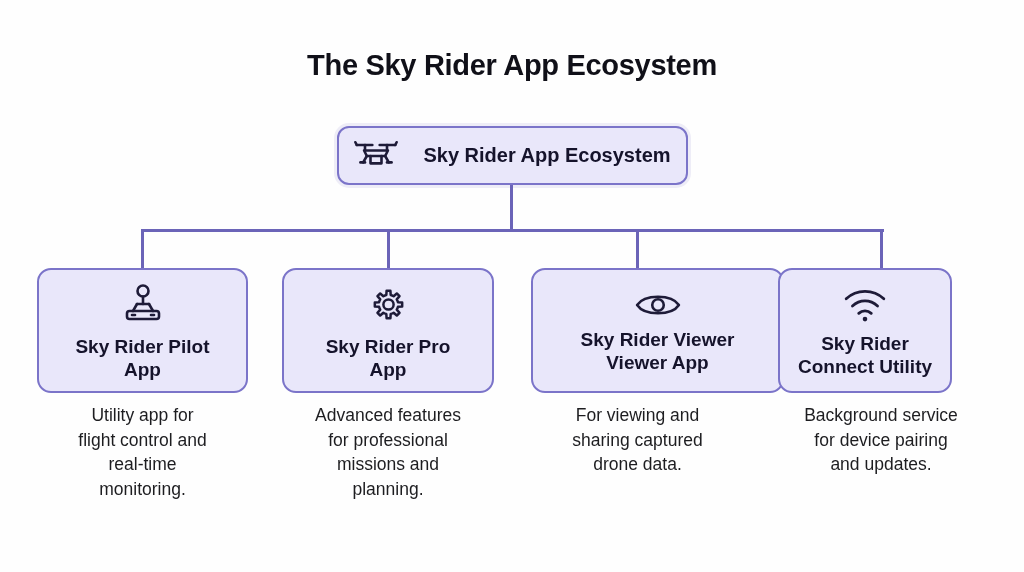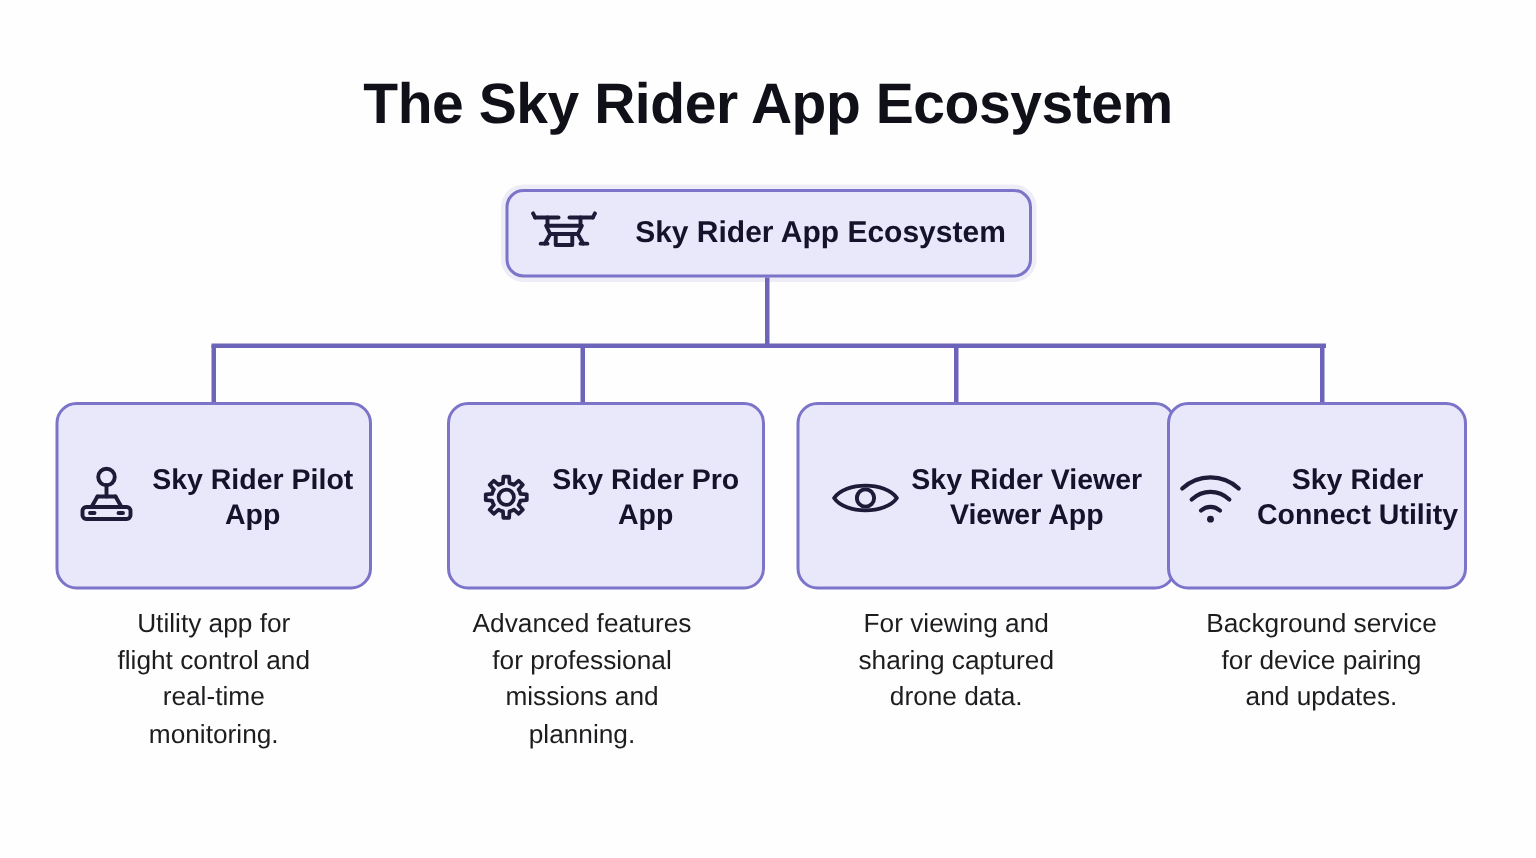--- a/index.html
+++ b/index.html
@@ -14,21 +14,21 @@
   body{font-family:"Liberation Sans", sans-serif;}
   .stage{
     position:relative;
     width:1024px;height:572px;
     background:#fefefe;
     overflow:hidden;
   }
   .diagram-title{
     position:absolute;left:0;top:49px;width:100%;
     text-align:center;
-    font-size:38px;font-weight:700;color:#101018;
+    font-size:29px;font-weight:700;color:#101018;
     letter-spacing:-0.3px;
   }
   .root-node{
     position:absolute;left:337px;top:126px;width:351px;height:59px;
     background:var(--fill);
     border:2.5px solid var(--border);
     border-radius:12px;
     display:flex;align-items:center;justify-content:center;gap:25px;
     box-shadow:0 0 0 3px rgba(123,116,201,0.12);
   }
@@ -41,27 +41,27 @@
   .edge-drop{top:230px;width:3px;height:38px;}
   .edge-drop.d1{left:141px;}
   .edge-drop.d2{left:387px;}
   .edge-drop.d3{left:636px;}
   .edge-drop.d4{left:880px;}
   .app-card{
     position:absolute;top:268px;height:125px;
     background:var(--fill);
     border:2.5px solid var(--border);
     border-radius:14px;
-    display:flex;flex-direction:row;align-items:center;justify-content:center;
+    display:flex;flex-direction:column;align-items:center;justify-content:center;
     gap:8px;padding-top:2px;
   }
   .app-card.c1{left:37px;width:211px;}
-  .app-card.c2{left:282px;width:212px;margin-left:16px;}
+  .app-card.c2{left:282px;width:212px;}
   .app-card.c3{left:531px;width:253px;}
-  .app-card.c4{left:778px;width:200px;}
+  .app-card.c4{left:778px;width:174px;}
   .card-title{
     font-size:19px;font-weight:700;line-height:23px;
     text-align:center;color:var(--ink);white-space:pre-line;
   }
   .icon{display:block;flex:0 0 auto;}
   .icon path,.icon circle,.icon rect{vector-effect:non-scaling-stroke;}
   .app-desc{
     position:absolute;top:403px;
     text-align:center;
     font-size:17.5px;line-height:24.5px;color:var(--desc);

